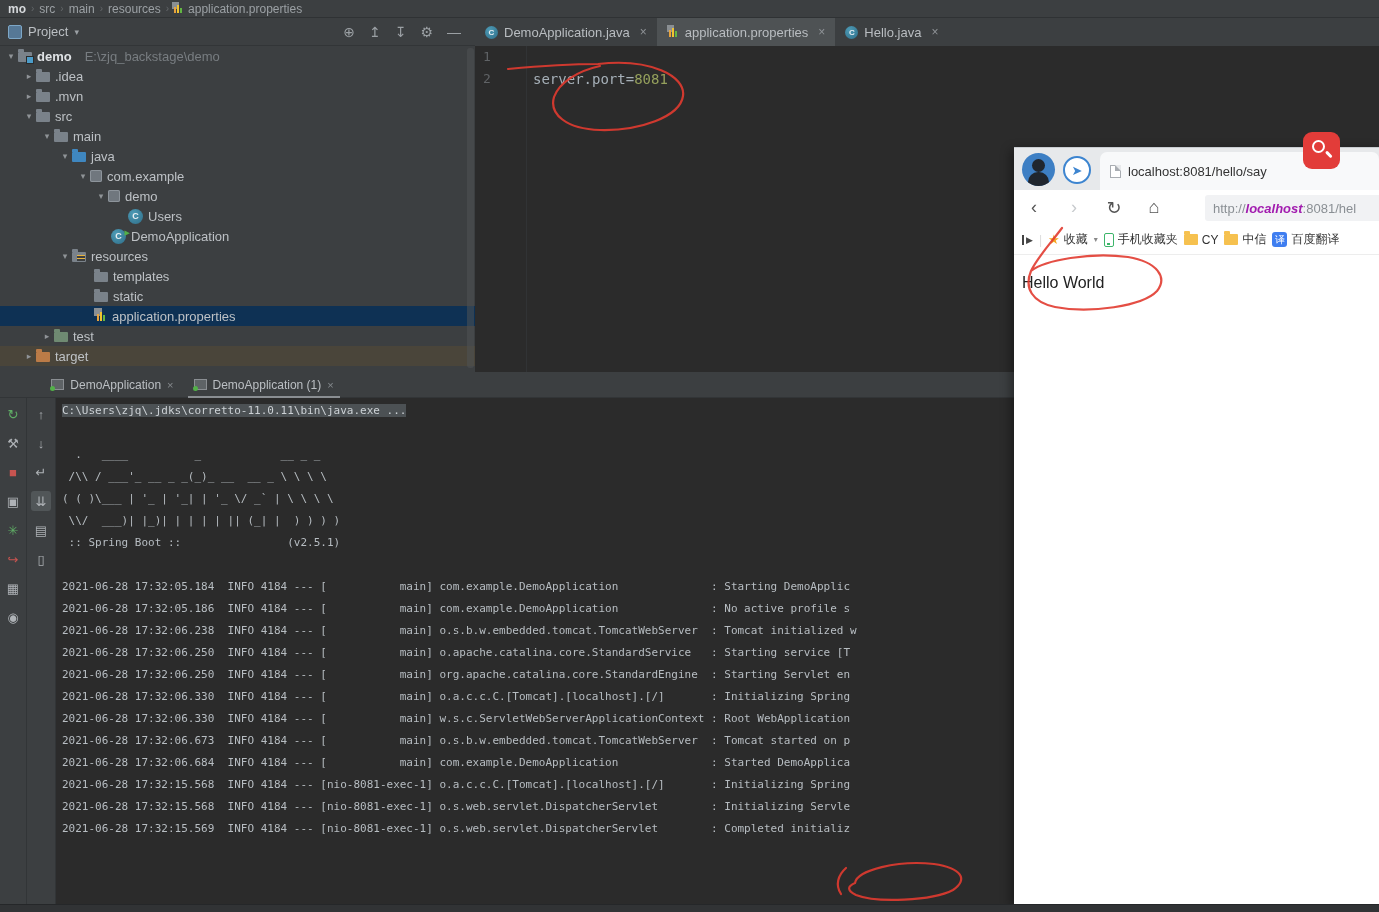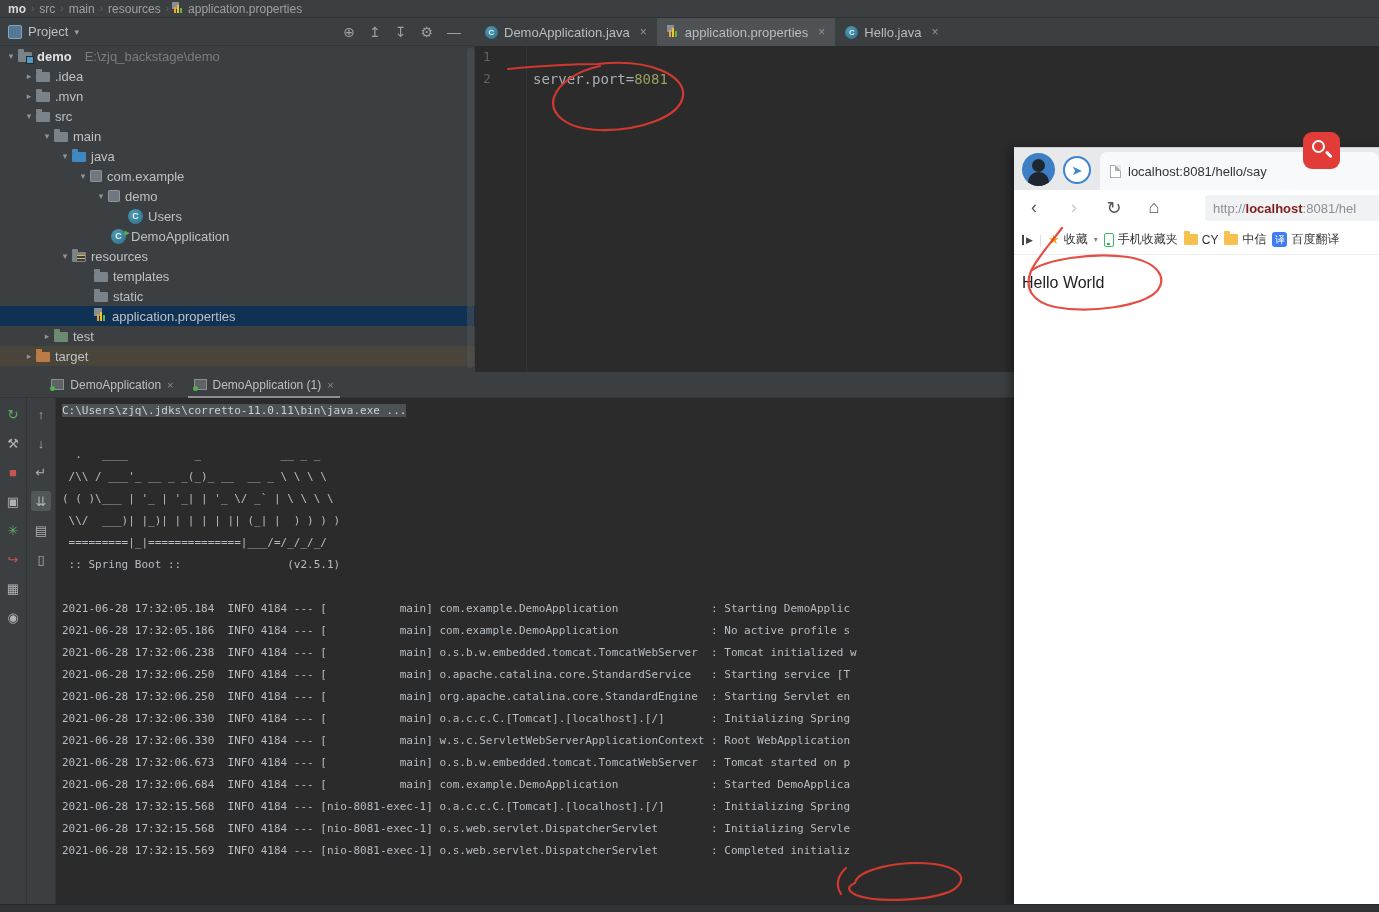--- a/index.html
+++ b/index.html
@@ -120,21 +120,21 @@
   .page-ico { width:11px; height:13px; border:1px solid #a9adb2; background:#fff; flex:none; position:relative; }
   .page-ico::after { content:""; position:absolute; right:-1px; top:-1px; border:3px solid #e7e9eb;
                      border-left-color:#a9adb2; border-bottom-color:#a9adb2; }
   .b-navbar { position:absolute; left:0; top:43px; width:100%; height:35px; background:#fff;
               display:flex; align-items:center; }
   .nav-btn { width:40px; text-align:center; font-size:18px; color:#555; cursor:pointer; }
   .nav-btn.dim { color:#c7cacd; }
   .addr { position:absolute; left:191px; top:5px; width:180px; height:26px; background:#f1f2f4;
           border-radius:3px; display:flex; align-items:center; padding-left:8px; font-size:13px;
           color:#8a8f94; white-space:nowrap; overflow:hidden; cursor:text; }
-  .addr b { color:#7f1d1d; }
+  .addr b { color:#a21caf;font-style:italic; }
   .b-bookmarks { position:absolute; left:0; top:78px; width:100%; height:30px; background:#fff;
                  border-bottom:1px solid #ededed; display:flex; align-items:center; gap:6px;
                  padding-left:8px; font-size:12px; color:#333; white-space:nowrap; }
   .bm { display:flex; align-items:center; gap:4px; cursor:pointer; }
   .bm-toggle { border-left:2px solid #444; padding-left:2px; font-size:9px; color:#444; cursor:pointer; }
   .bm-sep { color:#ddd; }
   .star { color:#f5a623; font-size:13px; }
   .bm-caret { font-size:8px; color:#888; margin-left:2px; }
   .phone-ico { width:10px; height:14px; border:1.5px solid #3db56a; border-radius:2px; position:relative; }
   .phone-ico::after { content:""; position:absolute; left:2px; bottom:1px; width:3px; height:1.5px; background:#3db56a; }
@@ -346,21 +346,20 @@
     <span class="ticon">▯</span>
   </div>
 
   <div class="console">
     <div class="cline"><span class="selband">C:\Users\zjq\.jdks\corretto-11.0.11\bin\java.exe ...</span></div>
     <div class="cline"></div>
     <div class="cline">  .   ____          _            __ _ _</div>
     <div class="cline"> /\\ / ___'_ __ _ _(_)_ __  __ _ \ \ \ \</div>
     <div class="cline">( ( )\___ | '_ | '_| | '_ \/ _` | \ \ \ \</div>
     <div class="cline"> \\/  ___)| |_)| | | | | || (_| |  ) ) ) )</div>
-    <div class="cline"> =========|_|==============|___/=/_/_/_/</div>
     <div class="cline"> :: Spring Boot ::                (v2.5.1)</div>
     <div class="cline"></div>
     <div class="cline">2021-06-28 17:32:05.184  INFO 4184 --- [           main] com.example.DemoApplication              : Starting DemoApplic</div>
     <div class="cline">2021-06-28 17:32:05.186  INFO 4184 --- [           main] com.example.DemoApplication              : No active profile s</div>
     <div class="cline">2021-06-28 17:32:06.238  INFO 4184 --- [           main] o.s.b.w.embedded.tomcat.TomcatWebServer  : Tomcat initialized w</div>
     <div class="cline">2021-06-28 17:32:06.250  INFO 4184 --- [           main] o.apache.catalina.core.StandardService   : Starting service [T</div>
     <div class="cline">2021-06-28 17:32:06.250  INFO 4184 --- [           main] org.apache.catalina.core.StandardEngine  : Starting Servlet en</div>
     <div class="cline">2021-06-28 17:32:06.330  INFO 4184 --- [           main] o.a.c.c.C.[Tomcat].[localhost].[/]       : Initializing Spring</div>
     <div class="cline">2021-06-28 17:32:06.330  INFO 4184 --- [           main] w.s.c.ServletWebServerApplicationContext : Root WebApplication</div>
     <div class="cline">2021-06-28 17:32:06.673  INFO 4184 --- [           main] o.s.b.w.embedded.tomcat.TomcatWebServer  : Tomcat started on p</div>

